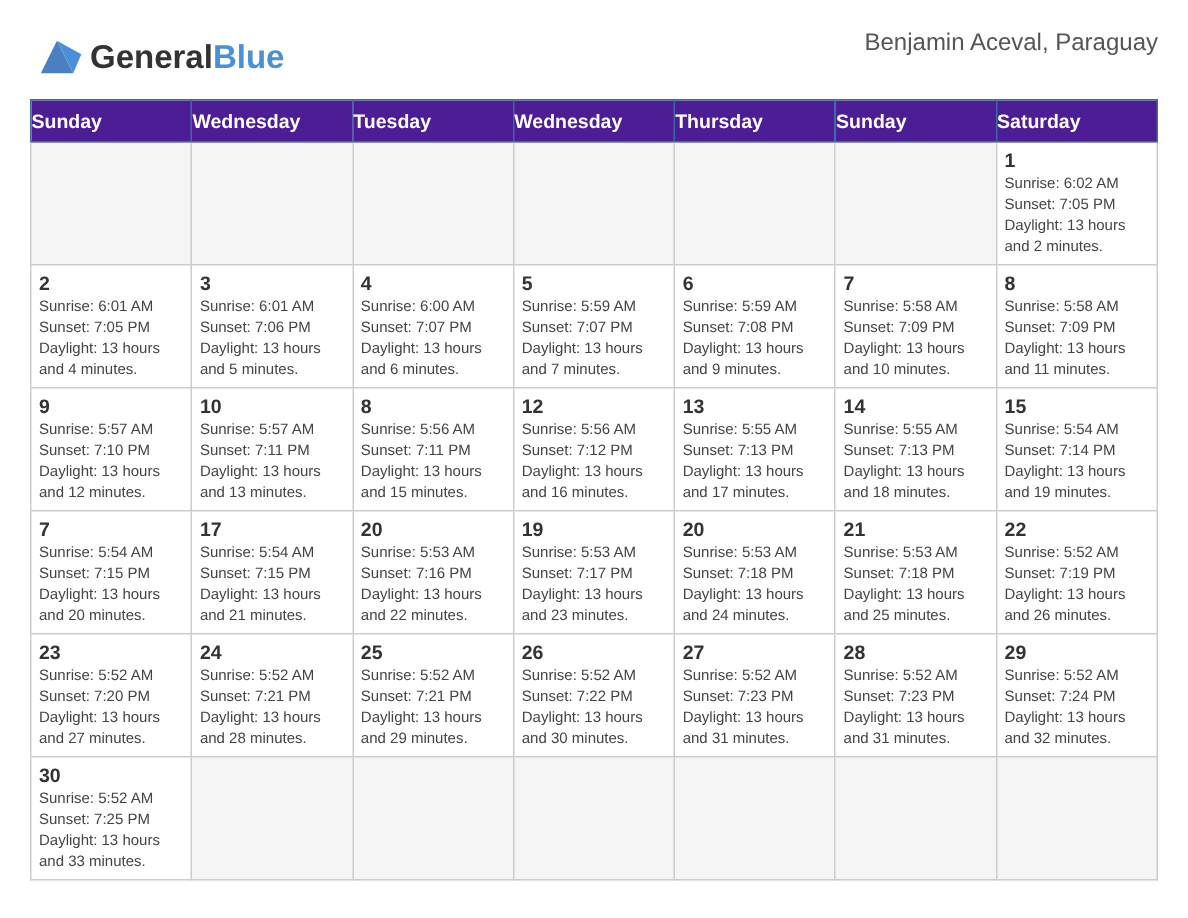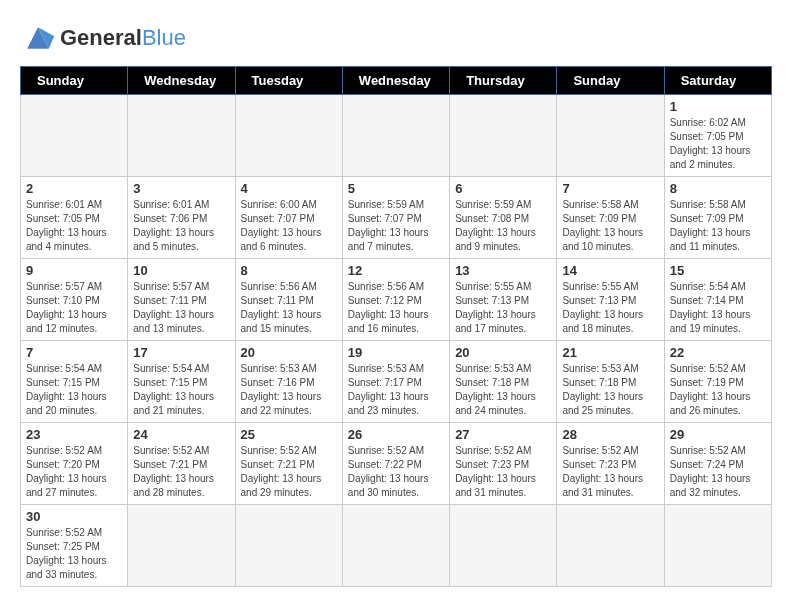--- a/index.html
+++ b/index.html
@@ -22,21 +22,21 @@
       gap: 4px;
     }
     .logo-text-general {
       font-size: 22px;
       font-weight: bold;
       color: #333;
       margin-top: 33px;
     }
     .logo-text-blue {
       font-size: 22px;
-      font-weight: normal;
+      font-weight: bold;
       color: #4a90d9;
     }
     .logo-icon {
       width: 36px;
       height: 36px;
     }
     .title-area {
       text-align: right;
     }
     .month-year {
@@ -47,23 +47,23 @@
     .subtitle {
       font-size: 16px;
       color: #555;
     }
     .calendar {
       width: 100%;
       border-collapse: collapse;
       border: 1px solid #ccc;
     }
     .calendar th {
-      background: #000000;
+      background: #4c1d95;
       color: #fff;
-      padding: 6px 16px;
+      padding: 6px 0;
       font-size: 13px;
       font-weight: bold;
       text-align: left;
       border: 1px solid #3a6aa0;
     }
     .calendar td {
       border: 1px solid #ccc;
       vertical-align: top;
       padding: 4px 5px;
       width: calc(100% / 7);
@@ -98,20 +98,21 @@
   <div class="logo">
     <svg class="logo-icon" viewBox="0 0 40 40" xmlns="http://www.w3.org/2000/svg">
       <polygon points="8,32 20,8 32,32" fill="#4a7fc1"></polygon>
       <polygon points="20,8 32,32 38,18" fill="#4a90d9"></polygon>
     </svg>
     <div>
       <span class="logo-text-general">General</span><span class="logo-text-blue">Blue</span>
     </div>
   </div>
   <div class="title-area">
+    <div class="subtitle">Benjamin Aceval, Paraguay</div>
   </div>
 </div>
 
 <table class="calendar">
   <thead>
     <tr>
     <th>Sunday</th>
         <th>Wednesday</th>
         <th>Tuesday</th>
         <th>Wednesday</th>

